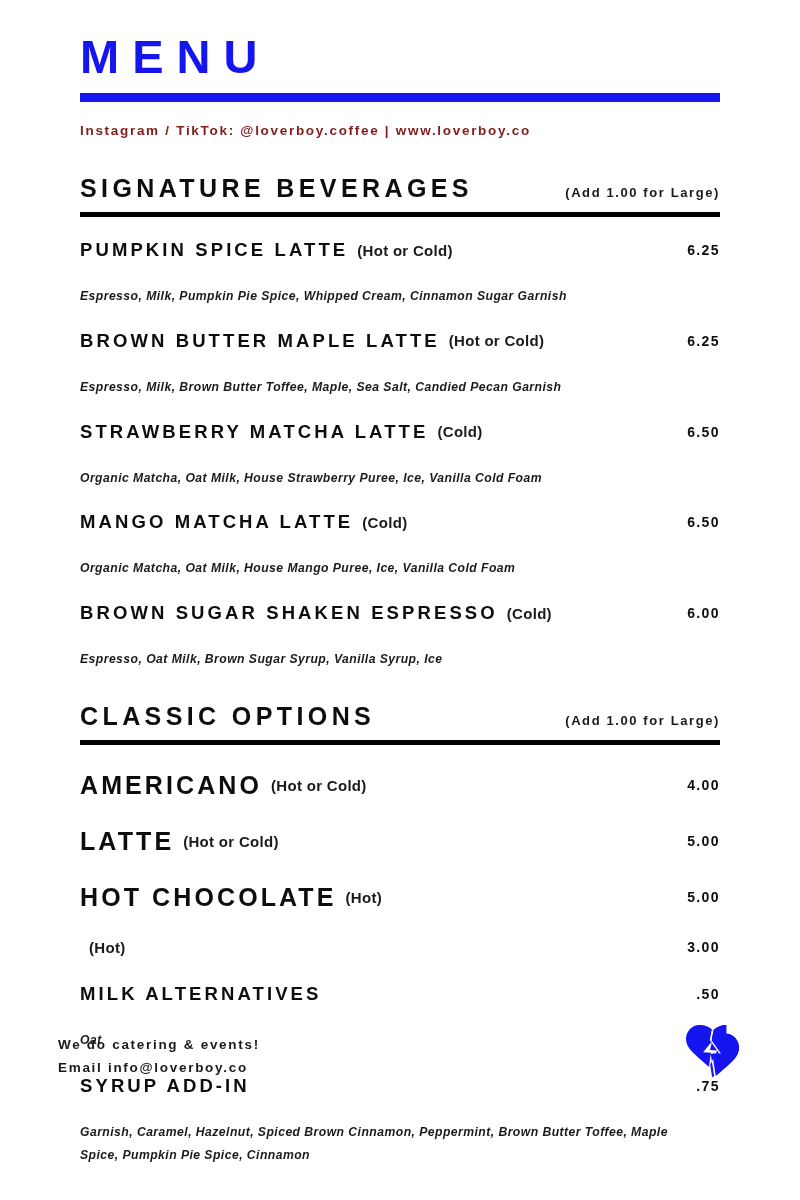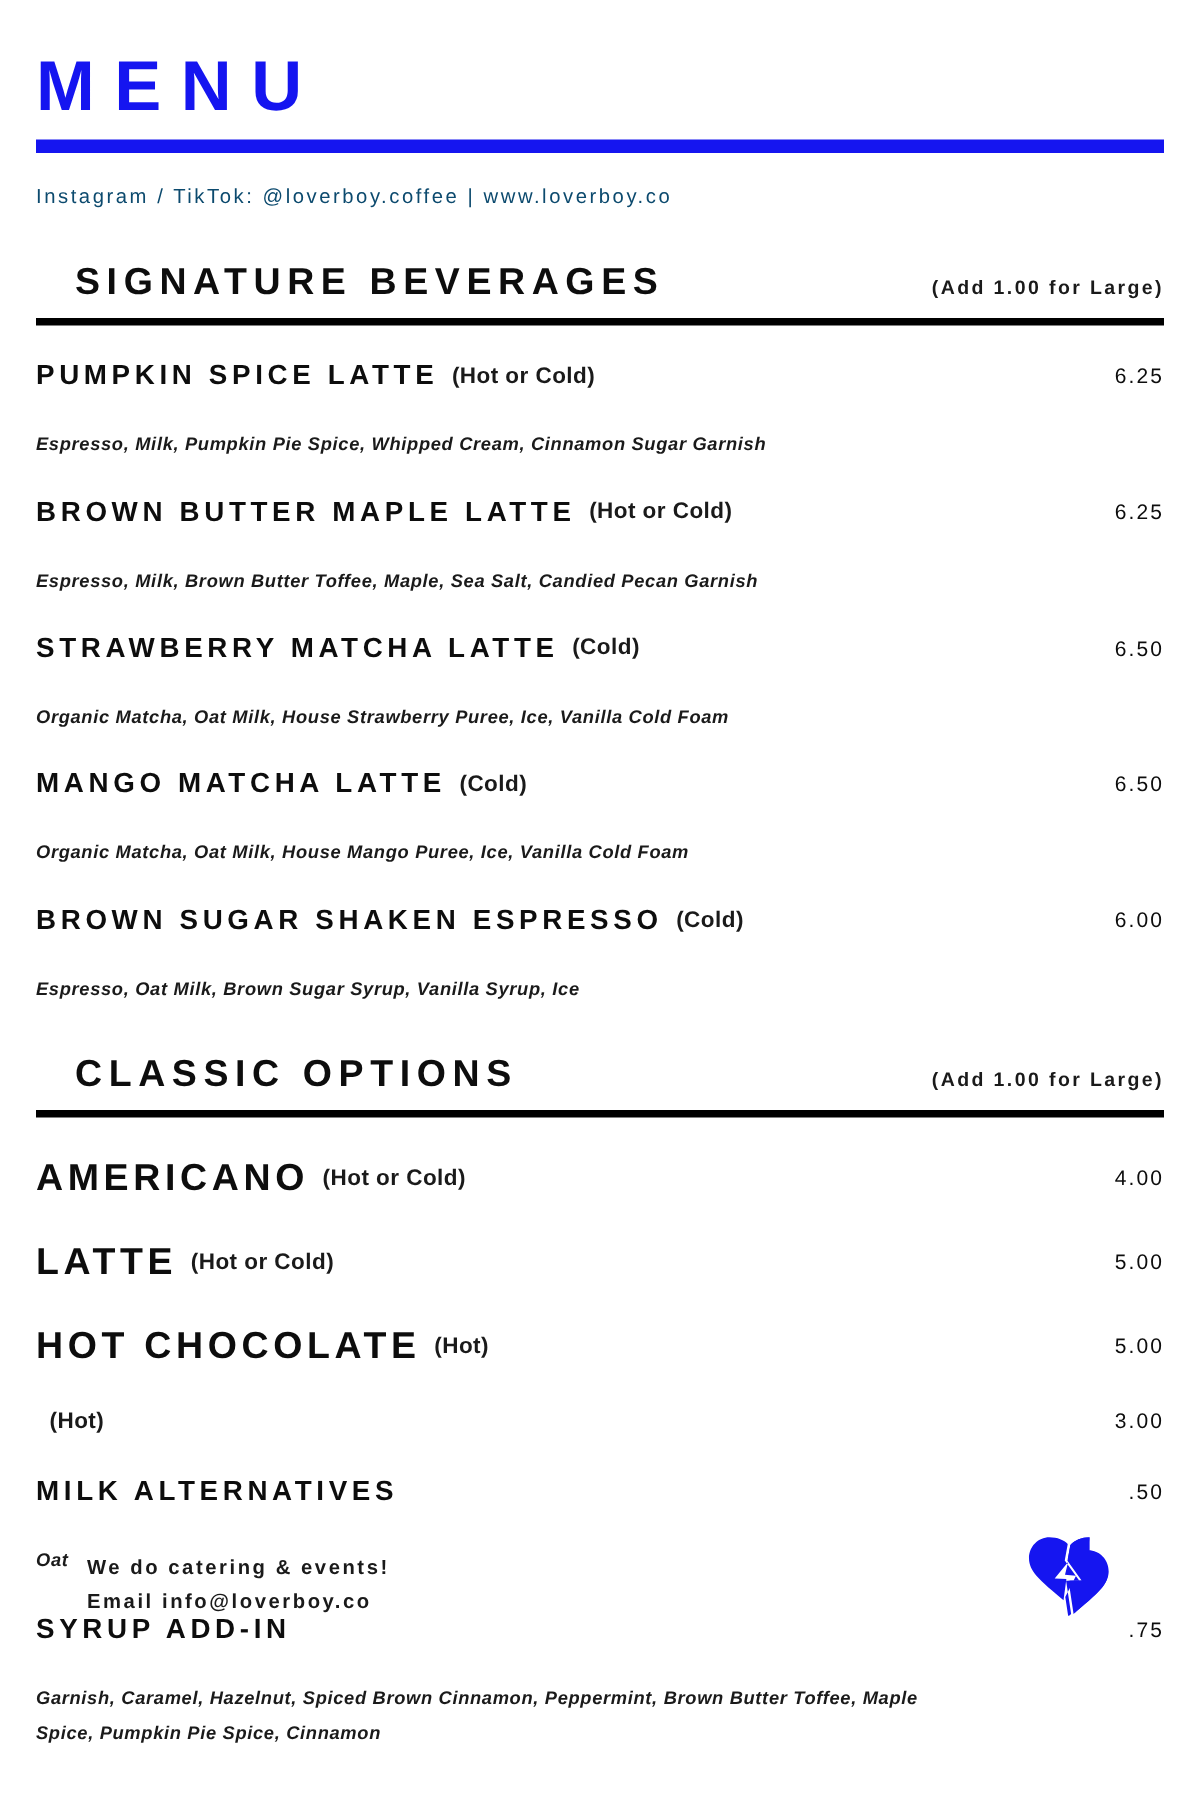--- a/index.html
+++ b/index.html
@@ -12,57 +12,56 @@
     height: 1200px;
     font-family: "Liberation Sans", sans-serif;
     color: #111111;
     overflow: hidden;
   }
   .page {
     position: relative;
     width: 800px;
     height: 1128px;
     box-sizing: border-box;
-    padding: 0 24px;
+    padding: 0 80px;
   }
 
   
   .menu-title {
     font-size: 47px;
     font-weight: 700;
     letter-spacing: 13px;
     color: #1515f0;
     line-height: 1;
     padding-top: 33px;
     margin: 0;
     white-space: nowrap;
   }
   .blue-bar {
     height: 9px;
     background: #1515f0;
     margin-top: 13px;
   }
   .social-line {
     font-size: 13.5px;
-    font-weight: 400;
+    font-weight: 700;
     letter-spacing: 1.7px;
-    color: #0c4a6e;
+    color: #7f1d1d;
     margin-top: 21px;
     white-space: nowrap;
   }
 
   
   .section {
     margin-top: 36px;
   }
   .section-head {
     display: flex;
     align-items: baseline;
     justify-content: space-between;
-    margin-left: 26px;
   }
   .section-title {
     font-size: 25px;
     font-weight: 700;
     letter-spacing: 4.4px;
     color: #0d0d0d;
     white-space: nowrap;
   }
   .section-note {
     font-size: 13px;
@@ -101,21 +100,21 @@
     font-size: 15px;
     font-weight: 700;
     letter-spacing: 0.3px;
     color: #1a1a1a;
     margin-left: 9px;
     white-space: nowrap;
   }
   .item-price {
     margin-left: auto;
     font-size: 14px;
-    font-weight: 400;
+    font-weight: 700;
     letter-spacing: 1.4px;
     color: #0d0d0d;
     white-space: nowrap;
     text-align: right;
     min-width: 62px;
   }
   .item-desc {
     font-size: 12.2px;
     font-weight: 700;
     font-style: italic;

